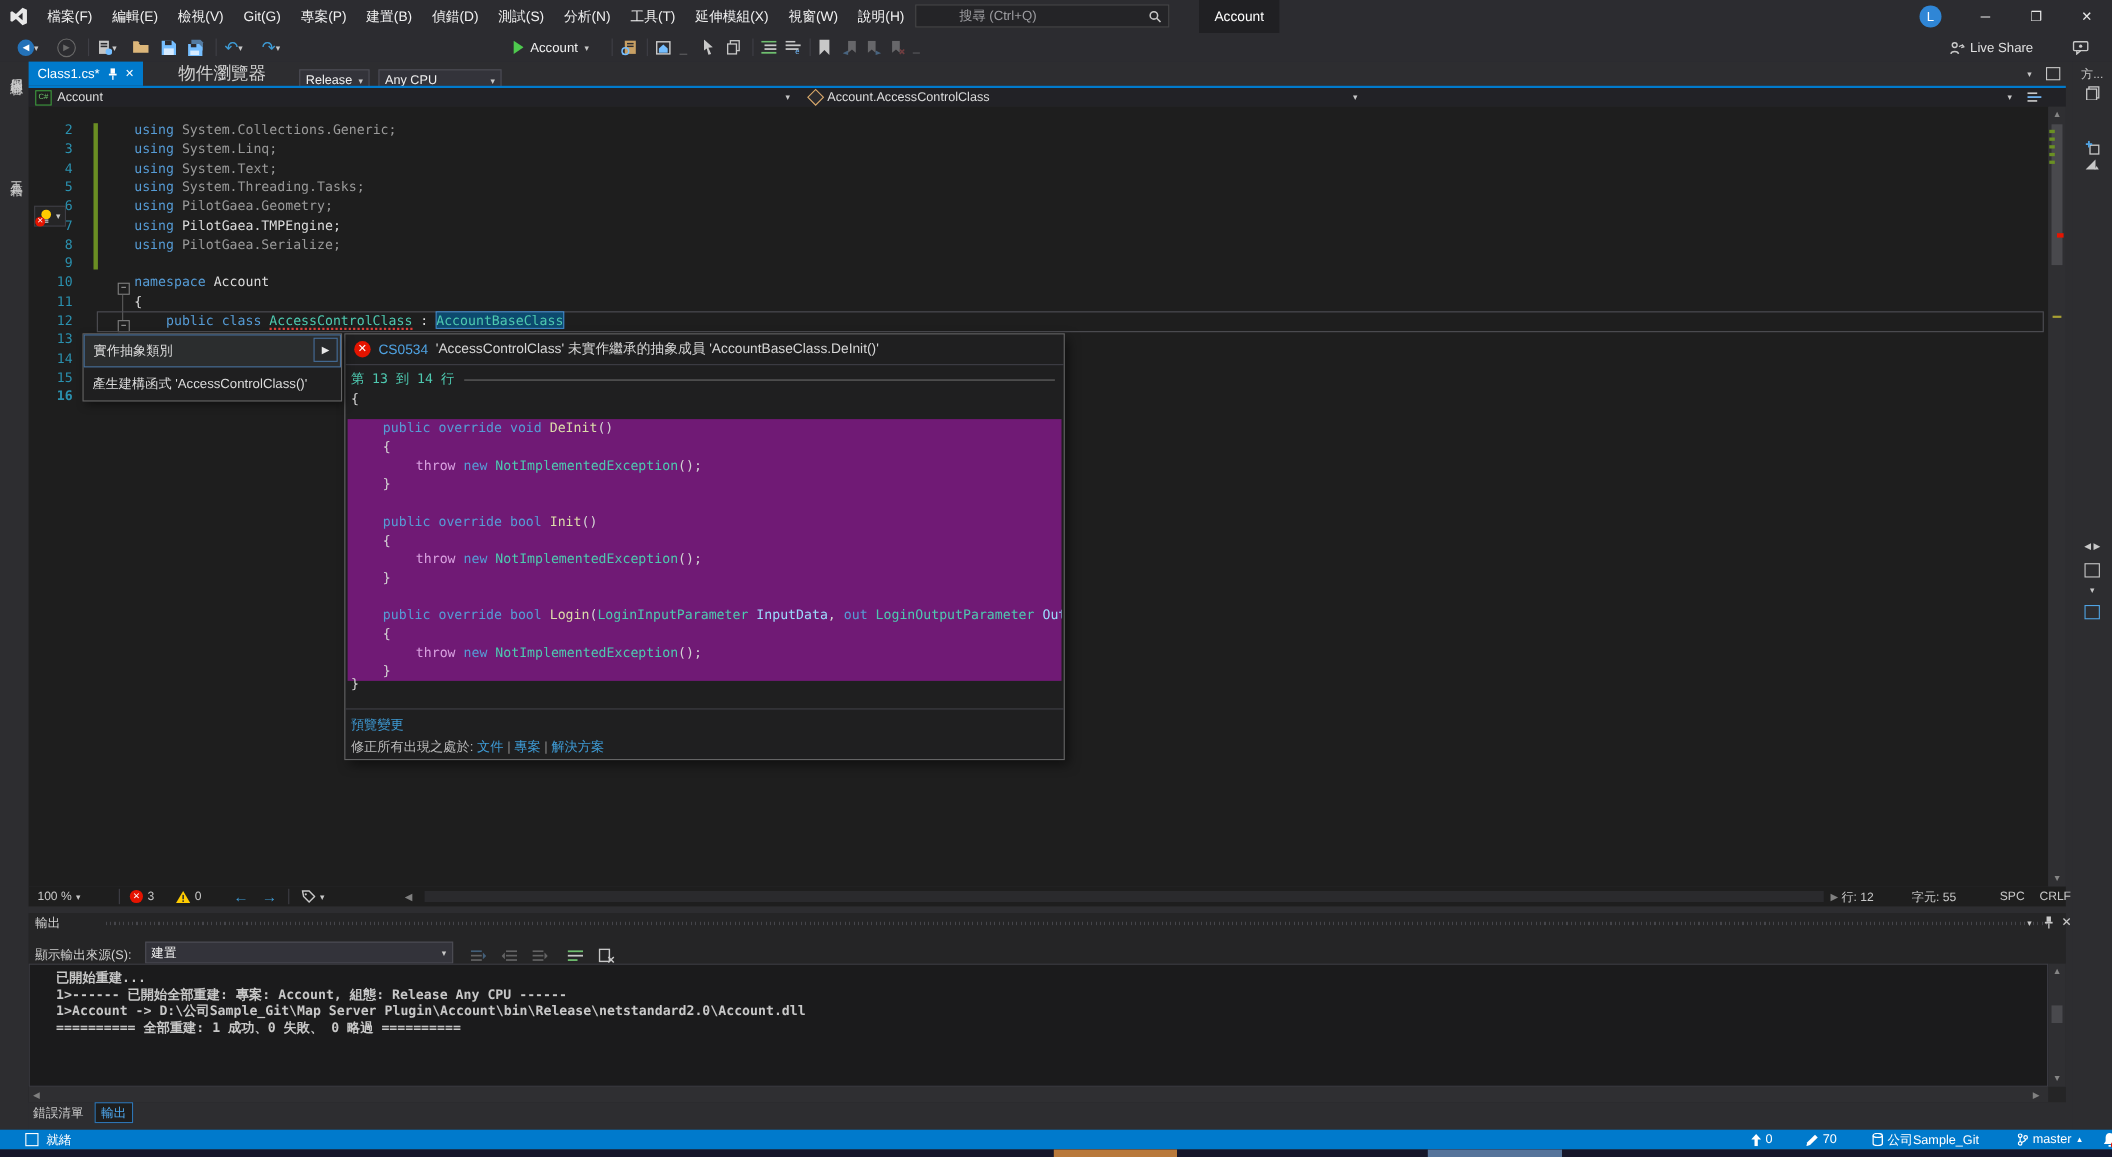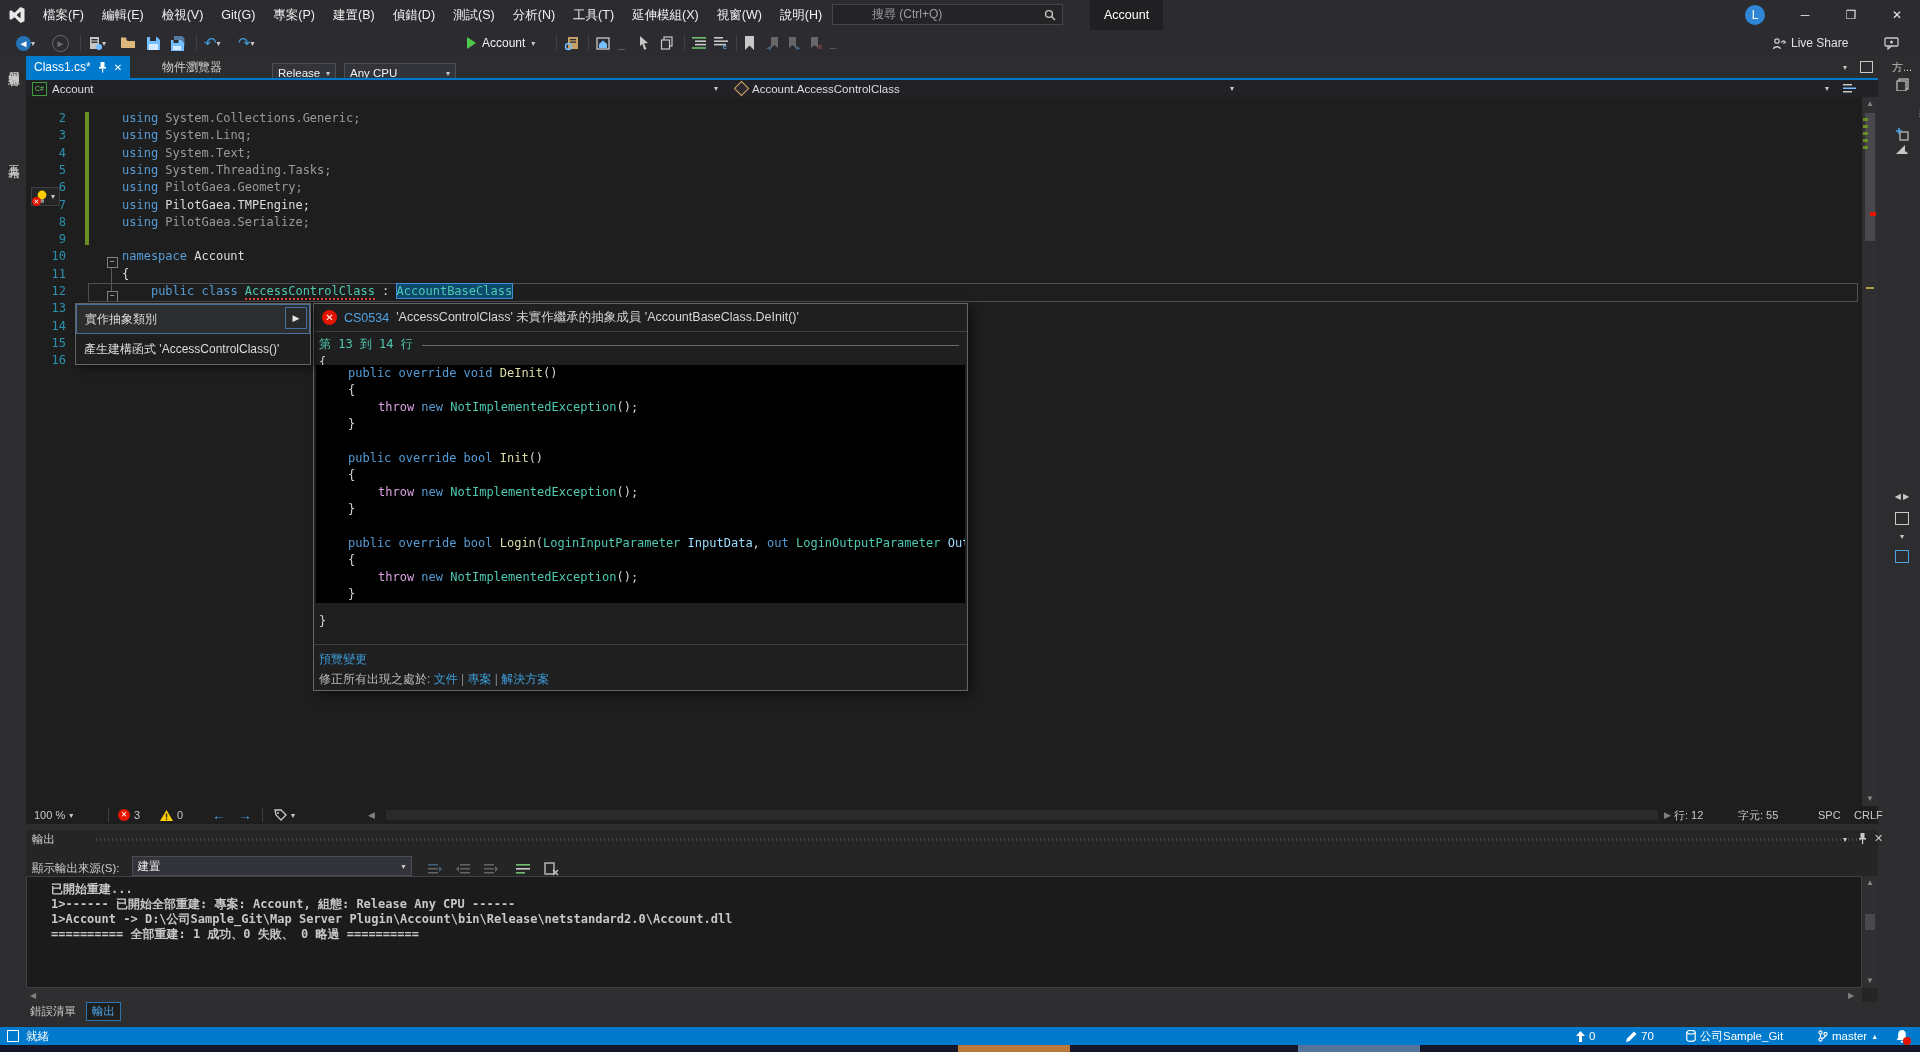--- a/index.html
+++ b/index.html
@@ -23,21 +23,21 @@
   .circle-btn{width:15px;height:15px;border-radius:50%;display:flex;align-items:center;justify-content:center;font-size:10px;}
   .combo{position:absolute;top:33px;height:20px;background:#33333A;border:1px solid #4E4E56;box-sizing:border-box;
          display:flex;align-items:center;justify-content:space-between;padding:0 5px;font-size:11.5px;color:#F1F1F1;}
   .chev{font-size:8px;color:#C8C8C8;}
   .icon12{font-size:12px;color:#C8C8C8;}
   .dim-ic{opacity:.38;}
   
   .tabrow{position:absolute;left:26px;top:56px;width:1852px;height:22px;}
   .tab-active{position:absolute;left:0;top:0;height:22px;background:#007ACC;color:#fff;display:flex;align-items:center;
               padding:0 8px;font-size:12px;gap:7px;}
-  .tab-inactive{position:absolute;left:126px;top:0;height:22px;color:#D0D0D0;display:flex;align-items:center;padding:0 10px;font-size:12px;}
+  .tab-inactive{position:absolute;left:126px;top:0;height:22px;color:#D0D0D0;display:flex;align-items:center;padding:0 10px;font-size:16px;}
   .tab-underline{position:absolute;left:26px;top:78px;width:1852px;height:2px;background:#007ACC;}
   
   .navbar{position:absolute;left:26px;top:80px;width:1852px;height:17px;background:#222226;display:flex;align-items:center;font-size:11.5px;color:#DCDCDC;}
   .nav-dd{position:relative;height:17px;display:flex;align-items:center;gap:5px;padding-left:6px;box-sizing:border-box;}
   .csbadge{width:13px;height:12px;border:1px solid #3E9C3E;color:#6CC56C;font-size:7px;line-height:12px;text-align:center;background:#1E1E1E;}
   .clsbadge{width:9px;height:9px;border:1.5px solid #D8A86A;transform:rotate(45deg);background:#2A2A2E;}
   
   .code-area{position:absolute;left:26px;top:97px;width:1836px;height:709px;background:#1E1E1E;overflow:hidden;}
   .lnum{position:absolute;width:40px;text-align:right;color:#2B91AF;font-size:12px;line-height:17.3px;font-family:"DejaVu Sans Mono",monospace;}
   .crow{position:absolute;left:96px;height:17.3px;line-height:17.3px;font-size:12px;white-space:pre;font-family:"DejaVu Sans Mono",monospace;color:#DCDCDC;}
@@ -59,21 +59,21 @@
   .qarrow{position:absolute;right:3px;top:3px;width:22px;height:22px;border:1px solid #466F9C;display:flex;align-items:center;
           justify-content:center;color:#E8E8E8;font-size:9px;background:#27292B;box-sizing:border-box;}
   
   .peek{position:absolute;left:313px;top:303px;width:655px;height:388px;background:#1F1F20;border:1px solid #646465;
         box-sizing:border-box;box-shadow:4px 4px 10px rgba(0,0,0,.5);z-index:4;}
   .peek-head{position:absolute;left:0;top:0;width:100%;height:28px;border-bottom:1px solid #3F3F46;display:flex;align-items:center;gap:7px;padding-left:8px;box-sizing:border-box;}
   .errdot{width:15px;height:15px;border-radius:50%;background:#E51400;color:#fff;font-size:10px;line-height:15px;text-align:center;flex:none;}
   .peek-range{position:absolute;left:5px;top:32px;font-size:12px;color:#4EC9B0;font-family:"DejaVu Sans Mono",monospace;}
   .peek-hr{position:absolute;left:108px;top:41px;width:537px;height:1px;background:#6A6A6A;}
   .gline{position:absolute;left:0;height:17px;line-height:17px;font-size:12px;white-space:pre;font-family:"DejaVu Sans Mono",monospace;}
-  .green{position:absolute;left:2px;top:61px;width:649px;height:238px;background:#000000;overflow:hidden;}
+  .green{position:absolute;left:2px;top:77px;width:649px;height:238px;background:#701a75;overflow:hidden;}
   .peek-brace{position:absolute;left:5px;font-size:12px;color:#D4D4D4;font-family:"DejaVu Sans Mono",monospace;line-height:17px;}
   .link{color:#3E9BD5;}
   .peek-foot-sep{position:absolute;left:0;top:340px;width:100%;height:1px;background:#3F3F46;}
   
   .edbar{position:absolute;left:26px;top:806px;width:1852px;height:18px;background:#1E1E1E;font-size:11px;color:#C8C8C8;}
   .edbar .it{position:absolute;top:0;height:18px;display:flex;align-items:center;gap:4px;}
   .hsb-track{position:absolute;left:360px;top:4px;width:1272px;height:10px;background:#2A2A2D;}
   
   .vsb{position:absolute;background:#2F2F32;}
   .sb-arrow{position:absolute;left:0;width:16px;height:14px;color:#868686;font-size:8px;text-align:center;line-height:14px;}
@@ -82,21 +82,21 @@
   .outpanel{position:absolute;left:26px;top:830px;width:1852px;height:172px;background:#252526;}
   .out-title{position:absolute;left:0;top:0;width:100%;height:18px;display:flex;align-items:center;font-size:11.5px;color:#D0D0D0;}
   .dots{position:absolute;left:70px;top:8px;width:1765px;height:3px;
         background:repeating-linear-gradient(90deg,#45454A 0 1px,transparent 1px 4px);}
   .out-toolbar{position:absolute;left:0;top:18px;width:100%;height:28px;display:flex;align-items:flex-end;font-size:11.5px;color:#D0D0D0;}
   .out-text{position:absolute;left:0px;top:46px;width:1836px;height:112px;background:#1B1B1C;border:1px solid #3F3F46;box-sizing:border-box;}
   .oline{position:absolute;left:24px;font-size:12px;line-height:15px;color:#C8C8C8;white-space:pre;font-family:"DejaVu Sans Mono",monospace;font-weight:bold;}
   .bottom-tabs{position:absolute;left:26px;top:1002px;height:18px;display:flex;align-items:center;gap:6px;font-size:11.5px;}
   
   .statusbar{position:absolute;left:0;top:1027px;width:1920px;height:18px;background:#007ACC;color:#fff;font-size:11.5px;}
-  .sb-it{position:absolute;top:0;height:18px;display:flex;align-items:center;gap:4px;color:#fff;}
+  .sb-it{position:absolute;top:0;height:18px;display:flex;align-items:center;gap:4px;color:#fff;margin-left:16px;}
   .sliver{position:absolute;left:0;top:1045px;width:1920px;height:7px;background:#17172B;}
   
   .leftstrip{position:absolute;left:0;top:56px;width:26px;height:971px;background:#2D2D30;}
   .vtext{writing-mode:vertical-rl;font-size:11.5px;color:#CCCCCC;letter-spacing:1px;}
   .rightstrip{position:absolute;left:1884px;top:56px;width:36px;height:971px;background:#2D2D30;}
   .rs-it{position:absolute;left:0;width:36px;text-align:center;color:#C8C8C8;}
   svg{display:block;}
 </style>
 </head>
 <body>
@@ -339,21 +339,21 @@
         <div class="lnum" style="left: 0px; top: 82.2px;">6</div>
         <div class="lnum" style="left: 0px; top: 99.5px;">7</div>
         <div class="lnum" style="left: 0px; top: 116.8px;">8</div>
         <div class="lnum" style="left: 0px; top: 134.1px;">9</div>
         <div class="lnum" style="left: 0px; top: 151.4px;">10</div>
         <div class="lnum" style="left: 0px; top: 168.7px;">11</div>
         <div class="lnum" style="left: 0px; top: 186px;">12</div>
         <div class="lnum" style="left: 0px; top: 203.3px;">13</div>
         <div class="lnum" style="left: 0px; top: 220.6px;">14</div>
         <div class="lnum" style="left: 0px; top: 237.9px;">15</div>
-        <div class="lnum" style="left: 0px; top: 255.2px;">16</div>
+        <div class="lnum" style="left: 0px; top: 255.2px; font-weight: bold;">16</div>
       </div>
     <div class="changebar"></div>
     <div class="foldbox" style="left:81px;top:160px;">−</div>
     <div class="abs" style="left:85px;top:171px;width:1px;height:32px;background:#5A5A5A;"></div>
     <div class="foldbox" style="left:81px;top:194px;">−</div>
     <div class="curline"></div>
     <div id="code-lines">
         <div class="crow" style="top: 13px;"><span class="k">using </span><span class="dim">System.Collections.Generic;</span></div>
         <div class="crow" style="top: 30.3px;"><span class="k">using </span><span class="dim">System.Linq;</span></div>
         <div class="crow" style="top: 47.6px;"><span class="k">using </span><span class="dim">System.Text;</span></div>

